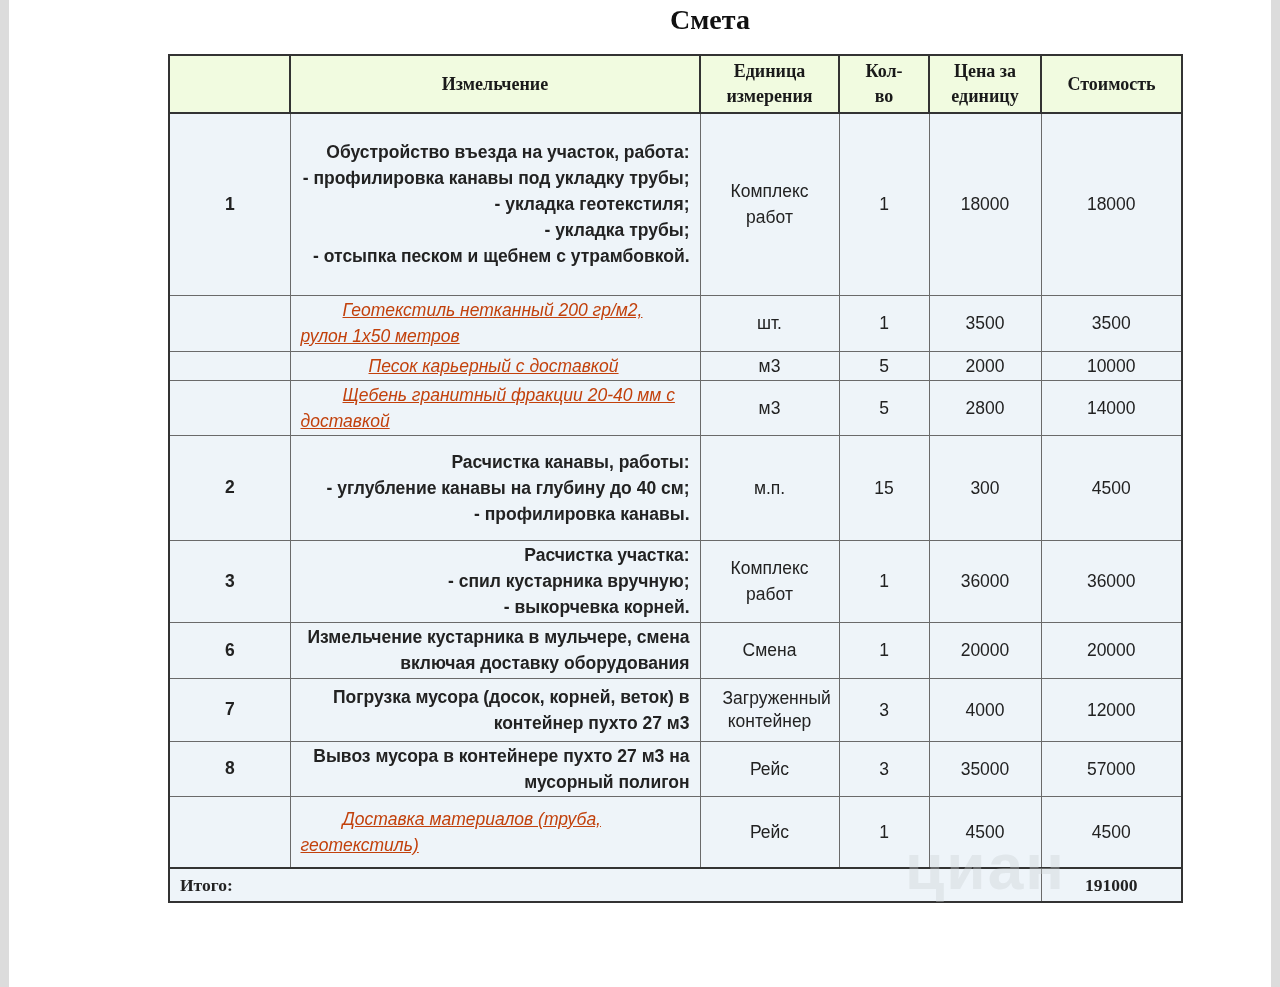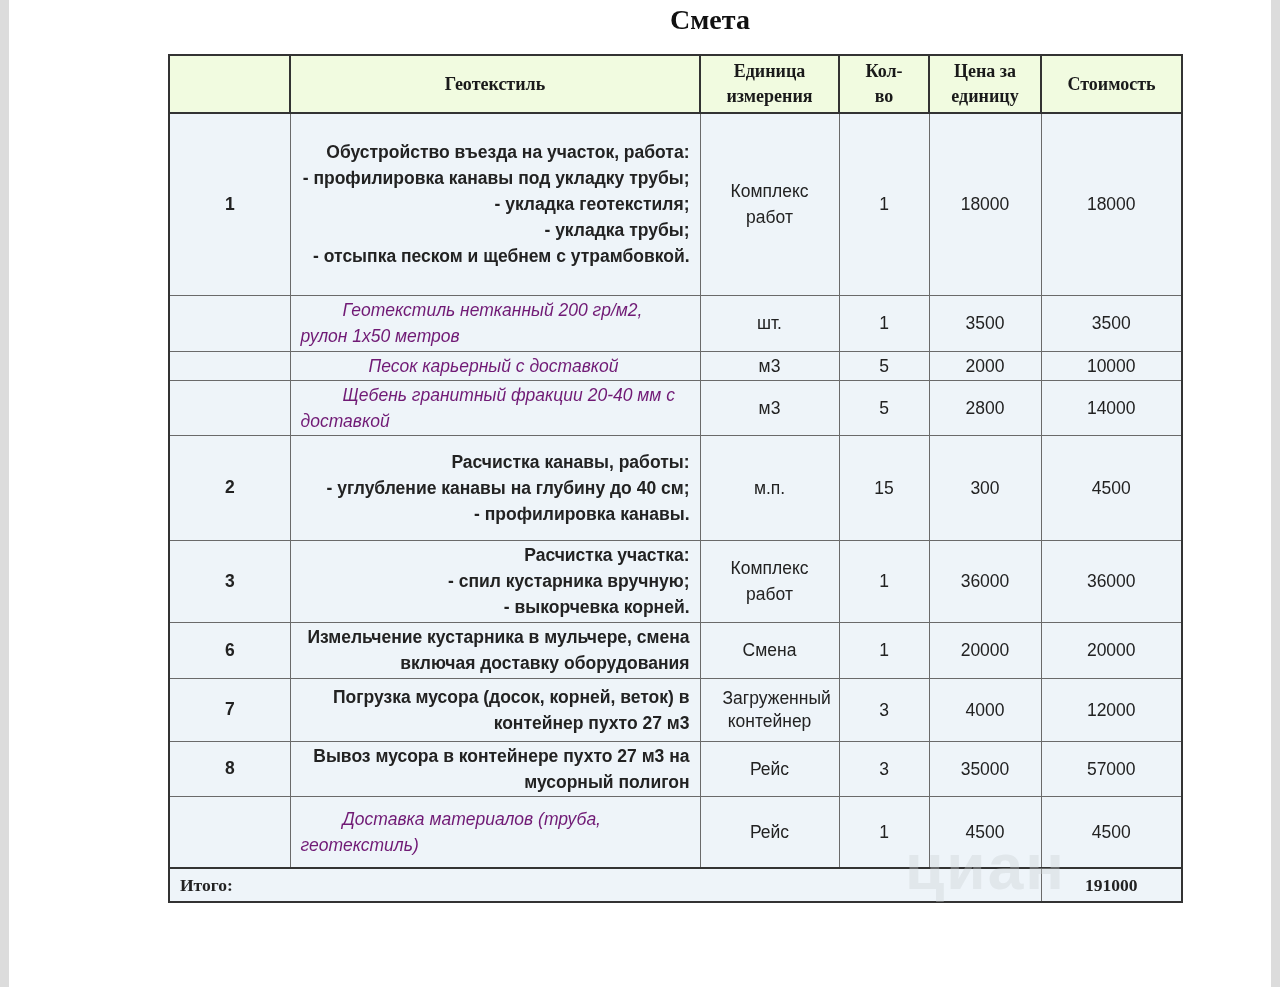--- a/index.html
+++ b/index.html
@@ -24,21 +24,21 @@
     table.est thead th {
       background: #f1fbe0; font-family: "Liberation Serif", serif; font-weight: bold;
       font-size: 18px; line-height: 25px; text-align: center; color: #1a1a1a;
       border: 2px solid #333; height: 56px; padding: 0 4px;
     }
     table.est tbody td { background: #eef4f9; font-size: 17.5px; color: #222; }
     td.num { text-align: center; font-weight: bold; }
     td.c { text-align: center; line-height: 26px; }
     td.name { line-height: 26px; padding: 0 10px; }
     td.name.bold { font-weight: bold; text-align: right; }
-    td.name.ital { font-style: italic; text-indent: 42px; color: #701a75; }
+    td.name.ital { font-style: italic; text-indent: 42px; color: #c2410c; text-decoration: underline; }
     td.unit-small { font-size: 15.5px; line-height: 23px; }
     .name-line { display: block; }
     tr.total td {
       background: #f1fbe0; font-family: "Liberation Serif", serif; font-weight: bold;
       font-size: 21px; height: 32px; border-top: 2px solid #333; border-bottom: 2px solid #333;
     }
     tr.total td.label { text-align: left; border-right: 1.5px solid #6a6a6a; }
     tr.total td.value { text-align: center; }
     .watermark {
       position: absolute; left: 905px; top: 830px; font-size: 64px; color: rgba(200,205,210,0.35);
@@ -58,21 +58,21 @@
     <col style="width:121px">
     <col style="width:410px">
     <col style="width:139px">
     <col style="width:90px">
     <col style="width:112px">
     <col style="width:141px">
   </colgroup>
   <thead>
     <tr>
       <th></th>
-      <th>Геотекстиль</th>
+      <th>Измельчение</th>
       <th>
         <span class="name-line">Единица</span>
         <span class="name-line">измерения</span>
       </th>
       <th>
         <span class="name-line">Кол-</span>
         <span class="name-line">во</span>
       </th>
       <th>
         <span class="name-line">Цена за</span>

